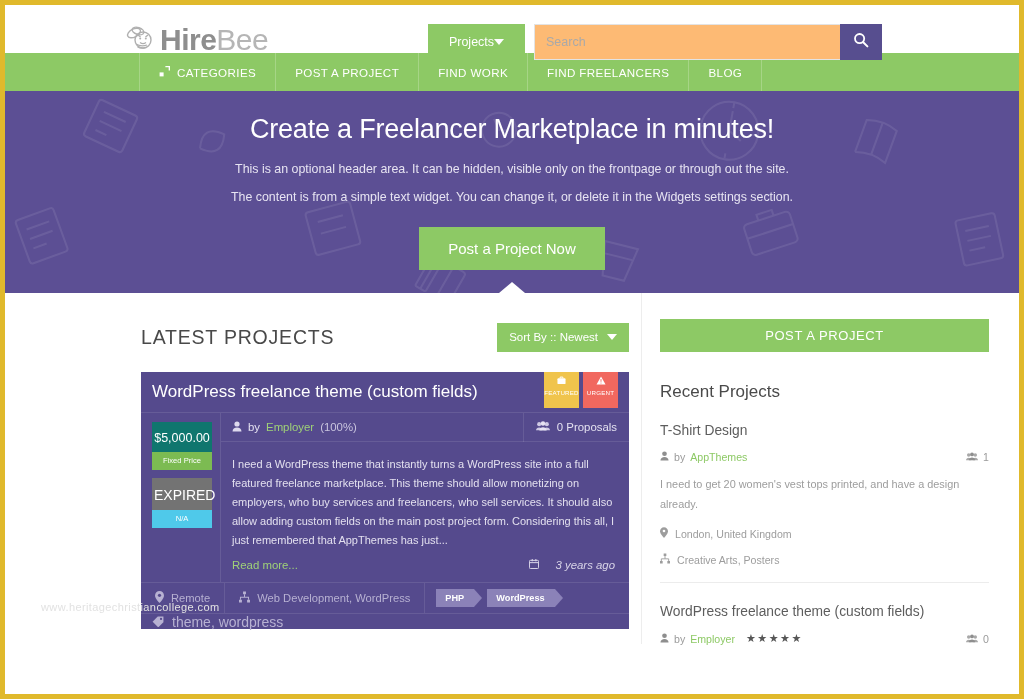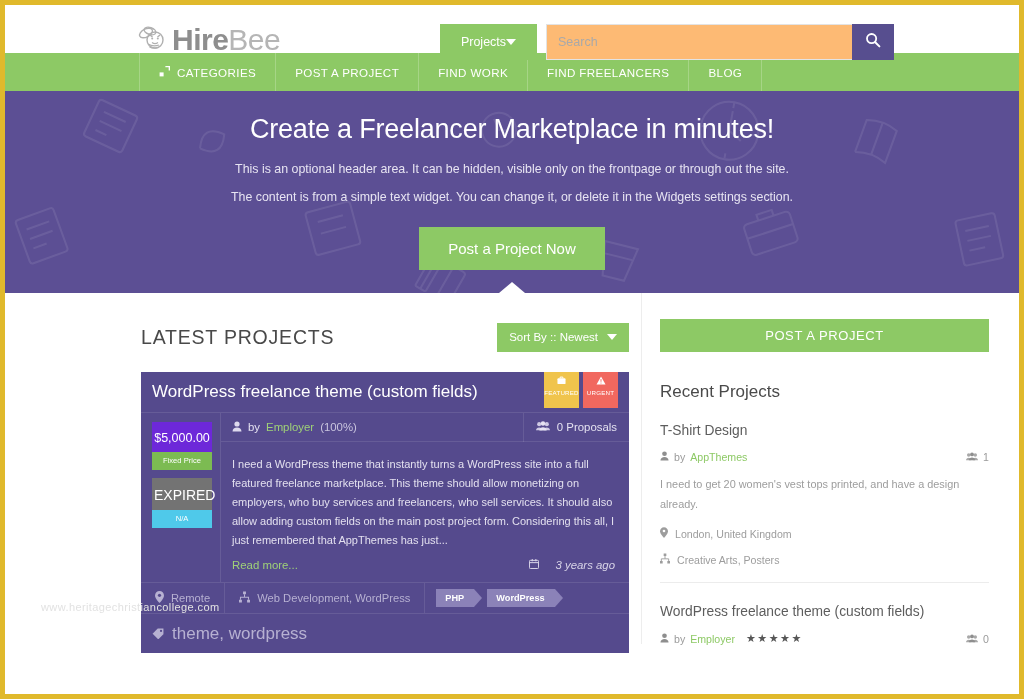--- a/index.html
+++ b/index.html
@@ -21,21 +21,20 @@
     overflow: hidden;
   }
 
   
   .topbar {
     position: relative;
     height: 48px;
     background: #ffffff;
     display: flex;
     align-items: center;
-    margin-left: 12px;
   }
   .logo {
     position: absolute;
     left: 120px;
     top: 15px;
     display: flex;
     align-items: center;
     height: 40px;
   }
   .logo-bee { width: 32px; height: 30px; margin-right: 3px; }
@@ -280,21 +279,21 @@
   .badge-top {
     padding: 9px 2px 7px;
     font-size: 13px;
     color: #ffffff;
   }
   .badge-bot {
     font-size: 7.6px;
     padding: 4px 2px 5px;
     color: #ffffff;
   }
-  .badge-box.price .badge-top { background: #6d28d9; font-size: 12.5px; }
+  .badge-box.price .badge-top { background: #0f766e; font-size: 12.5px; }
   .badge-box.price .badge-bot { background: #7cbb52; }
   .badge-box.status .badge-top { background: #737373; font-size: 14px; }
   .badge-box.status .badge-bot { background: #4fc9ea; }
 
   .card-right { flex: 1; position: relative; }
   .meta-row {
     display: flex;
     align-items: center;
     height: 29px;
     border-bottom: 1px solid rgba(255,255,255,0.10);
@@ -367,23 +366,23 @@
     width: 0; height: 0;
     border-top: 9.5px solid transparent;
     border-bottom: 9.5px solid transparent;
     border-left: 8px solid #8b82b8;
   }
   .card-tags {
     display: flex;
     align-items: center;
     gap: 8px;
     border-top: 1px solid rgba(255,255,255,0.10);
-    height: 40px;
+    height: 16px;
     padding-left: 11px;
-    font-size: 17px;
+    font-size: 14px;
     color: #b7b1d2;
   }
 
   
   .side-btn {
     background: #8dc965;
     color: #ffffff;
     font-size: 13px;
     letter-spacing: 0.6px;
     height: 33px;

